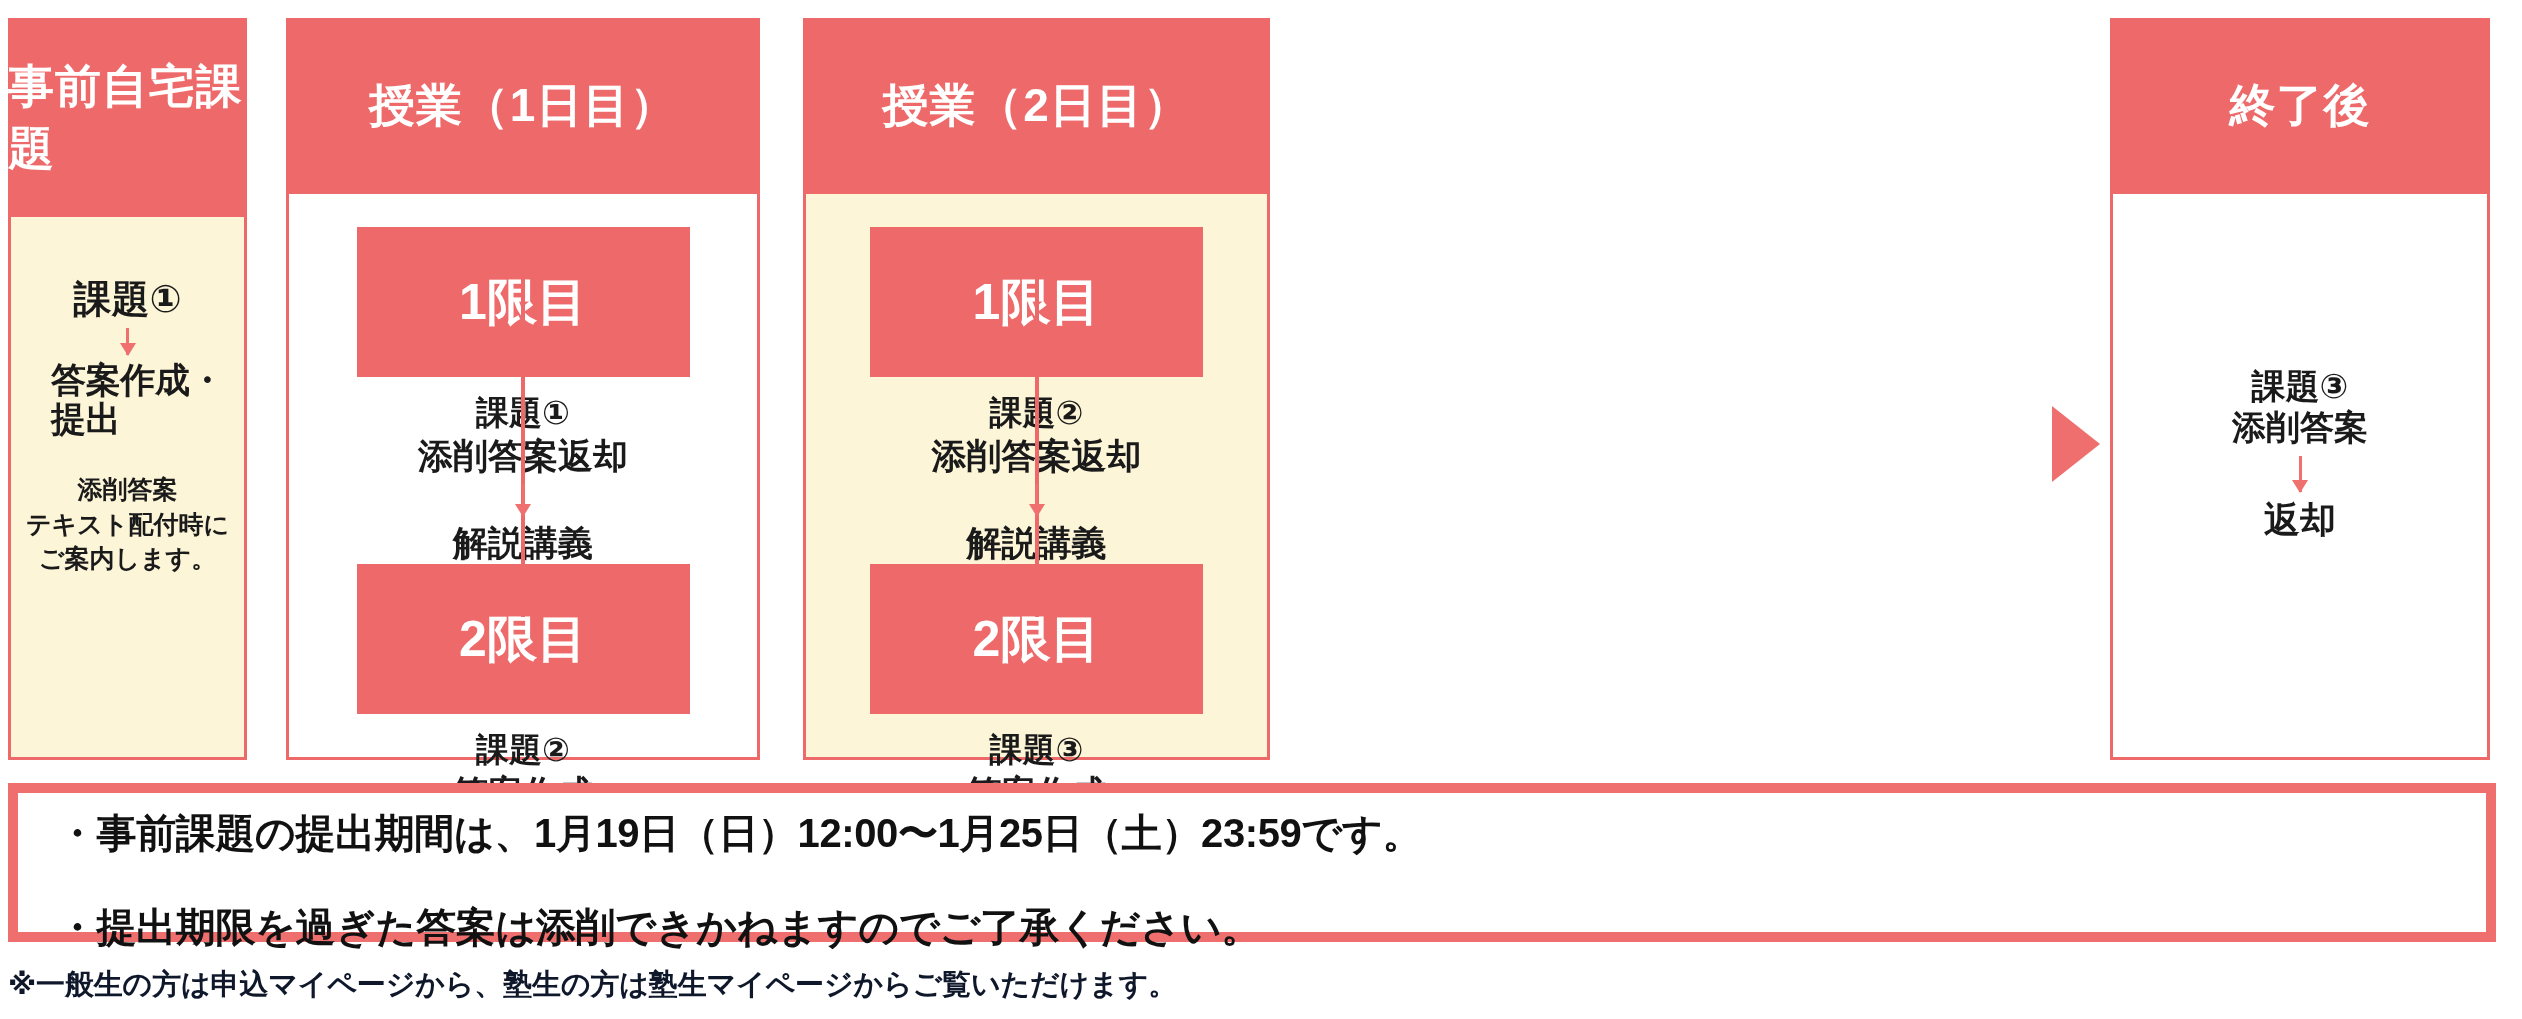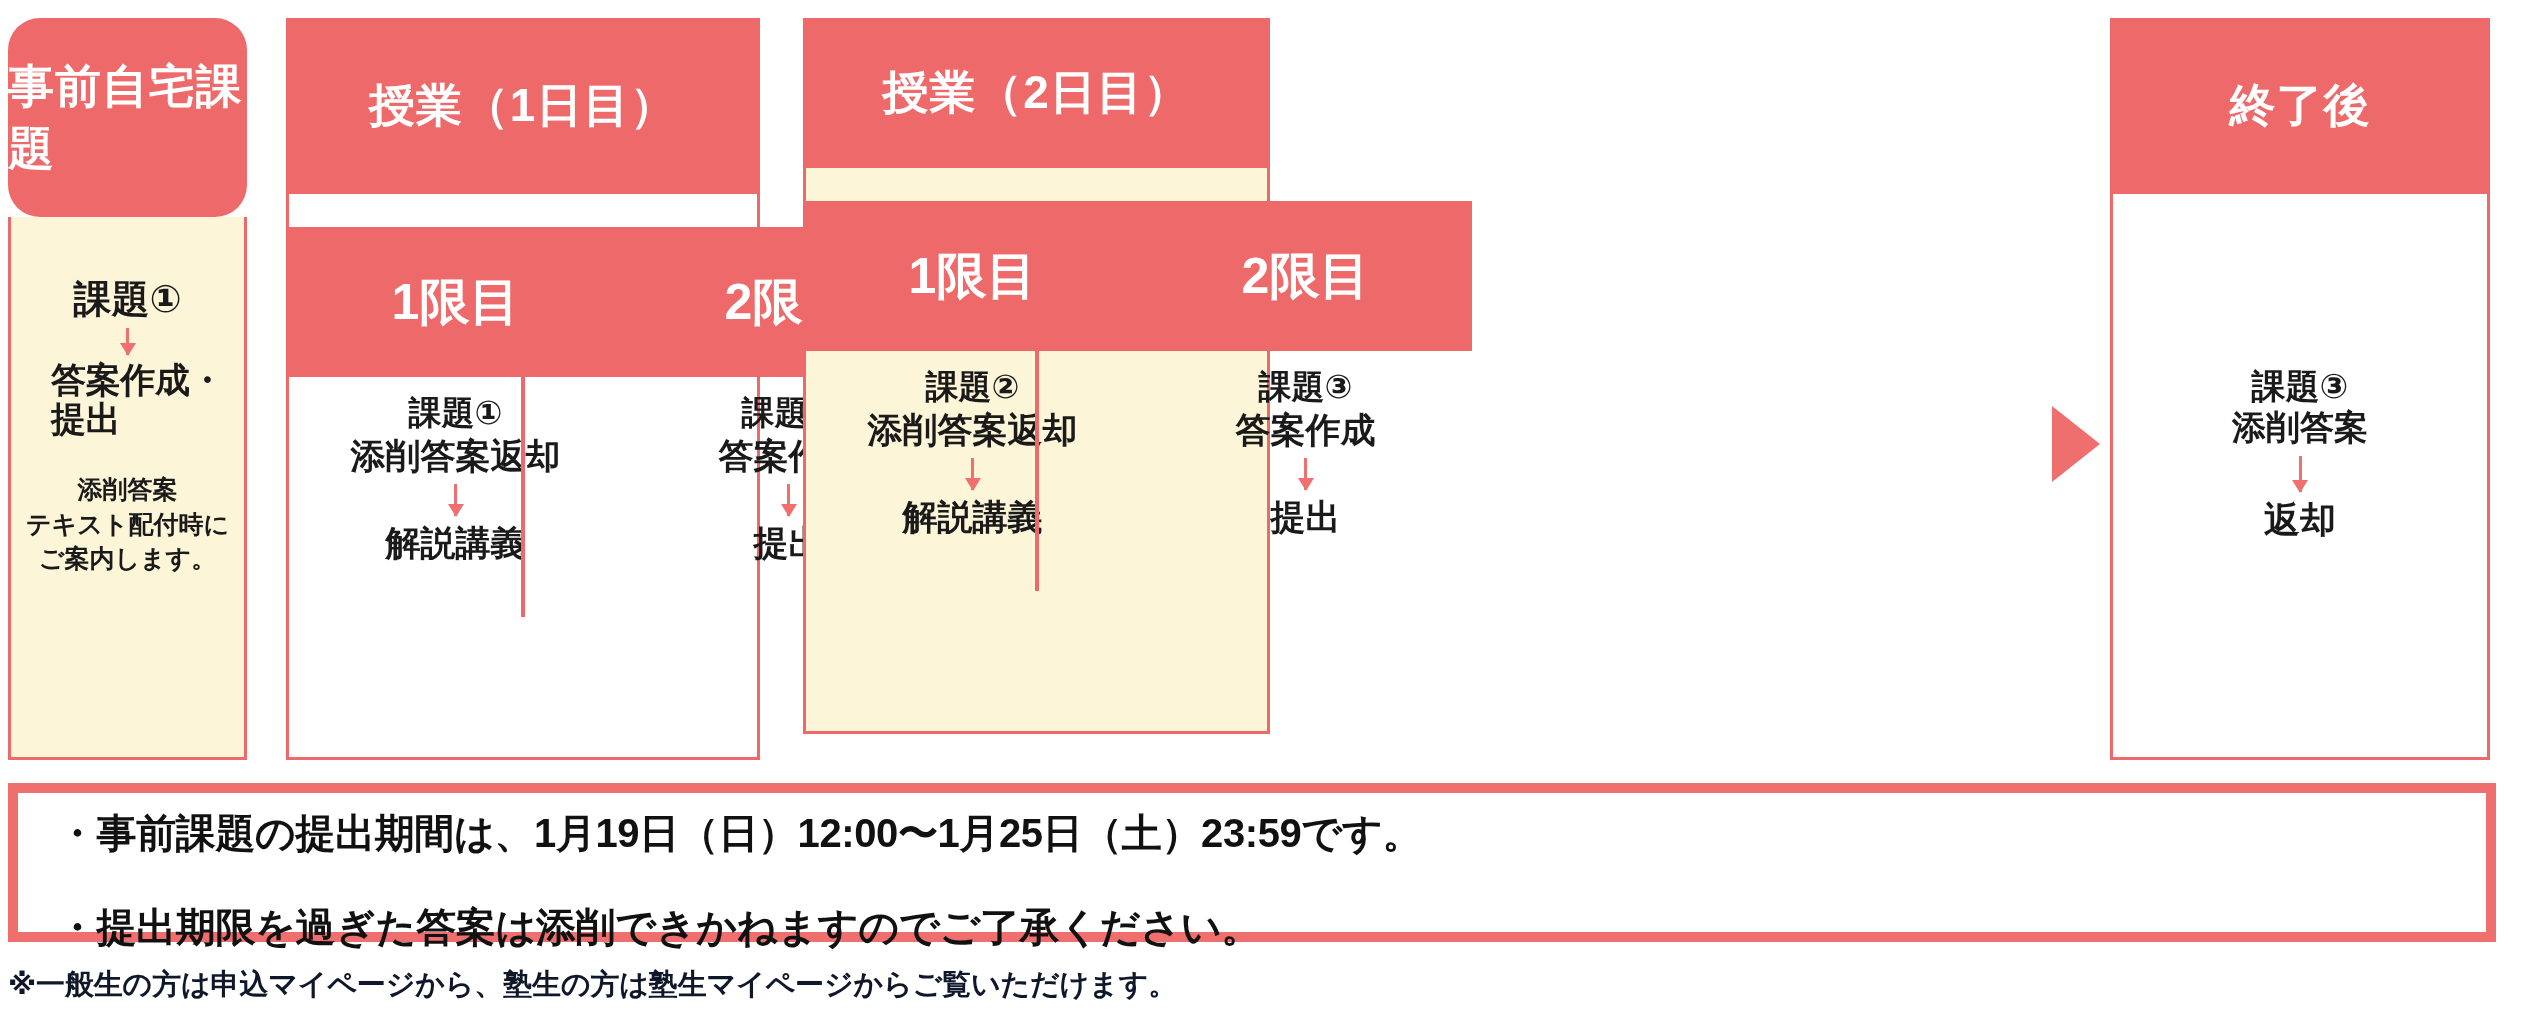--- a/index.html
+++ b/index.html
@@ -43,21 +43,21 @@
   .c1-line1{font-size:38px;font-weight:700;line-height:1.1;}
   .c1-line2{font-size:35px;font-weight:700;line-height:1.1;letter-spacing:-.01em;margin-left:40px;}
   .c1-note{margin-top:34px;font-size:25px;font-weight:700;line-height:1.38;text-align:center;}
 
   .c4-wrap{margin-top:172px;display:flex;flex-direction:column;align-items:center;}
   .c4-l1{font-size:34px;font-weight:700;line-height:1.22;}
   .c4-l2{font-size:34px;font-weight:700;line-height:1.22;}
   .c4-l3{font-size:36px;font-weight:700;line-height:1.2;}
 
   
-  .panels{display:flex;flex-direction:row;height:100%;padding-top:33px;box-sizing:border-box;position:relative;}
+  .panels{display:flex;flex-direction:column;height:100%;padding-top:33px;box-sizing:border-box;position:relative;}
   .panel{flex:1;display:flex;flex-direction:column;align-items:center;}
   .divider{
     position:absolute;top:38px;bottom:0;left:50%;
     width:4px;margin-left:-2px;height:385px;
     background:#ee6a6a;
   }
   .slot-head{
     background:#ee6a6a;color:#fff;
     width:333px;height:150px;
     display:flex;align-items:center;justify-content:center;
@@ -113,21 +113,21 @@
   }
 </style>
 </head>
 <body>
 
 <div class="stage">
 
   <div class="flow">
 
     <div class="col" style="left:8px;width:239px;height:742px;">
-      <div class="col-head" style="height:208px;font-size:46px;border-radius:32px;">事前自宅課題</div>
+      <div class="col-head" style="height:208px;font-size:46px;">事前自宅課題</div>
       <div class="col-body body-cream single-body" style="height:566px;">
         <div class="c1-wrap">
           <div class="c1-line1">課題①</div>
           <div class="down-arrow da-sm"></div>
           <div class="c1-line2">答案作成・提出</div>
           <div class="c1-note">
             <div>添削答案</div>
             <div>テキスト配付時に</div>
             <div>ご案内します。</div>
           </div>
@@ -162,21 +162,21 @@
               <div class="slot-l3">提出</div>
             </div>
           </div>
         </div>
       </div>
     </div>
 
     <div class="tri" style="left:925px;top:406px;"></div>
 
     <div class="col" style="left:803px;width:467px;height:742px;">
-      <div class="col-head" style="height:150px;font-size:46px;">授業（2日目）</div>
+      <div class="col-head" style="height:176px;font-size:46px;">授業（2日目）</div>
       <div class="col-body body-cream" style="height:566px;">
         <div class="panels">
           <div class="divider"></div>
 
           <div class="panel">
             <div class="slot-head">1限目</div>
             <div class="slot-body">
               <div class="slot-l1">課題②</div>
               <div class="slot-l2">添削答案返却</div>
               <div class="down-arrow da-md"></div>

